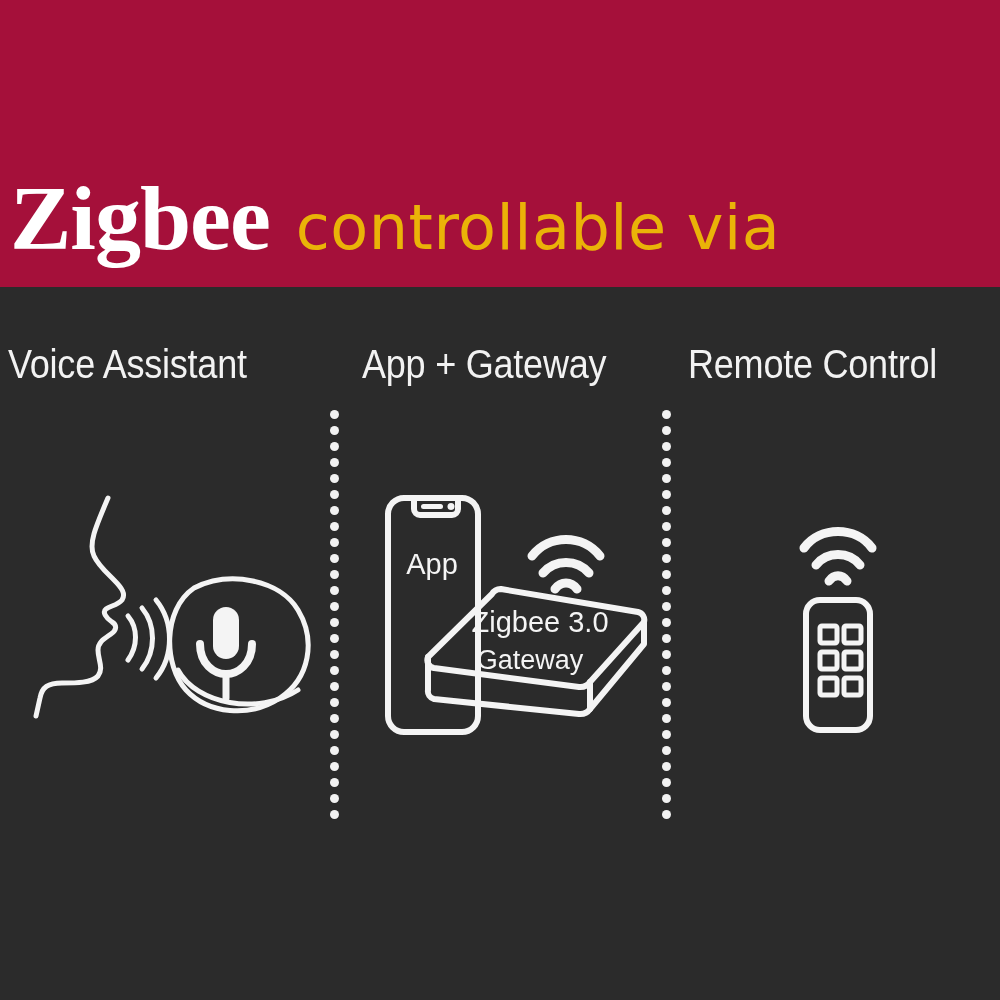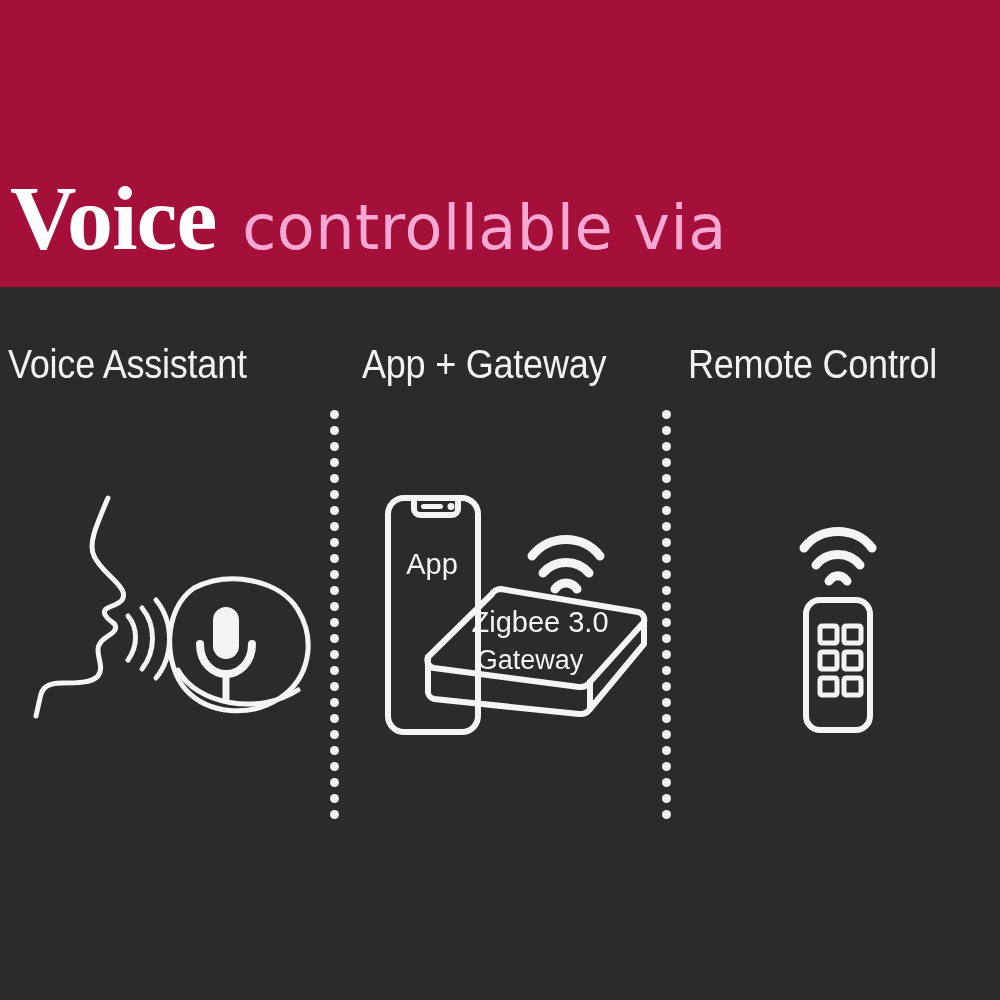--- a/index.html
+++ b/index.html
@@ -36,21 +36,21 @@
     font-weight: bold;
     font-size: 92px;
     color: #ffffff;
     letter-spacing: -1px;
     vertical-align: baseline;
   }
   .title-light {
     font-family: "DejaVu Sans", "Liberation Sans", sans-serif;
     font-weight: 400;
     font-size: 62px;
-    color: #f9a8d4;
+    color: #eab308;
     letter-spacing: 0.5px;
     vertical-align: baseline;
     margin-left: 26px;
   }
 
   
   .panel {
     position: absolute;
     left: 0;
     top: 287px;
@@ -118,21 +118,21 @@
   }
   .svg-label-sm { font-size: 27px; }
 </style>
 </head>
 <body>
 
 <div id="page">
 
   <div class="banner">
     <div class="banner-title">
-      <span class="title-bold">Voice</span><span class="title-light">controllable via</span>
+      <span class="title-bold">Zigbee</span><span class="title-light">controllable via</span>
     </div>
   </div>
 
   <div class="panel"></div>
 
   <div class="col-head h1">Voice Assistant</div>
   <div class="col-head h2">App + Gateway</div>
   <div class="col-head h3">Remote Control</div>
 
   <div class="divider d1" id="divider-1">

